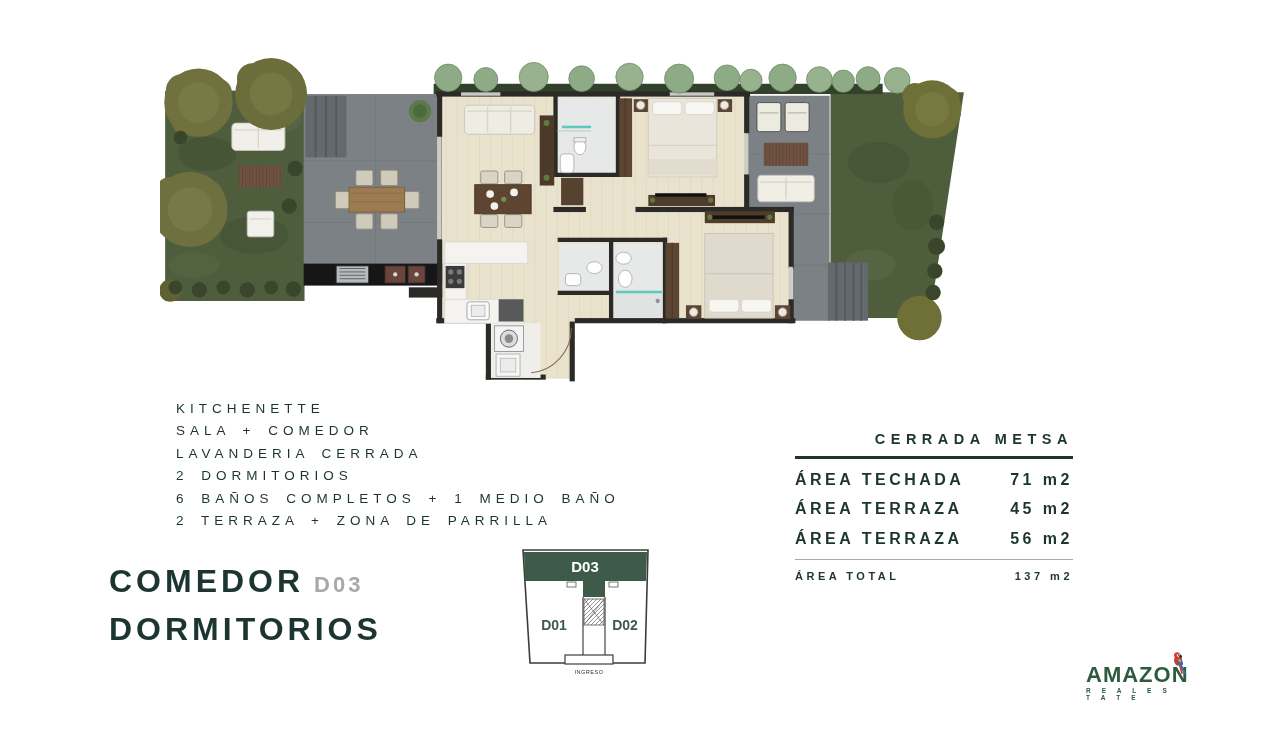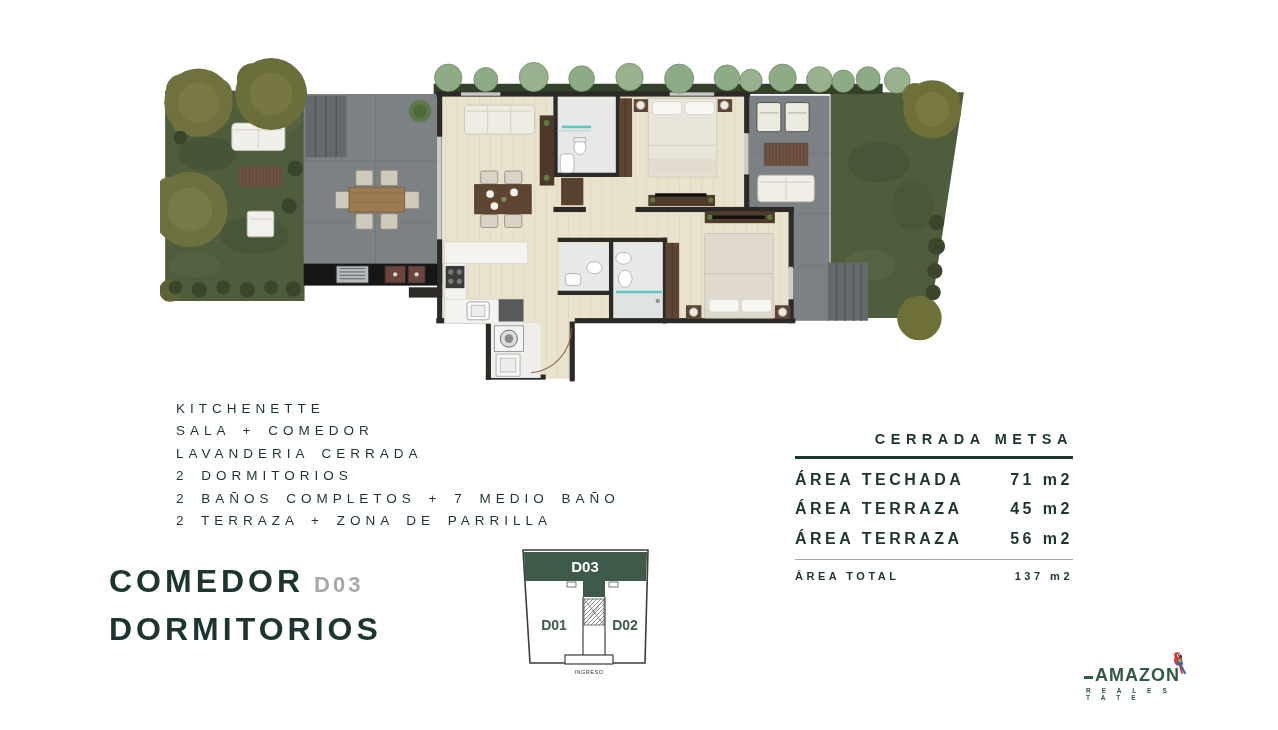--- a/index.html
+++ b/index.html
@@ -30,21 +30,21 @@
   .spec-row{display:flex;justify-content:space-between;font-size:16px;font-weight:700;letter-spacing:3.5px;padding-top:12px;gap:12px;}
   .spec-row.r2{padding-top:11px;}
   .specs-rule-thin{height:1px;background:#a9a9a9;margin-top:11px;}
   .spec-total{display:flex;justify-content:space-between;font-size:11px;font-weight:700;letter-spacing:3.5px;padding-top:10px;}
 
   .disclaimer{position:absolute;left:107px;top:687px;width:780px;font-size:8px;font-weight:600;letter-spacing:0.4px;color:#29443e;white-space:nowrap;}
 
   .logo{position:absolute;left:1084px;top:664px;width:100px;}
   .logo-row{display:flex;align-items:center;position:relative;}
   .logo-dash{width:9px;height:3px;background:var(--logo-green);margin-right:2px;margin-top:4px;}
-  .logo-brand{font-size:18px;font-weight:800;letter-spacing:1px;color:var(--logo-green);line-height:22px;}
+  .logo-brand{font-size:22px;font-weight:800;letter-spacing:1px;color:var(--logo-green);line-height:22px;}
   .logo-parrot{position:absolute;right:-4px;top:-13px;}
   .logo-tagline{font-size:6.5px;font-weight:700;letter-spacing:4.6px;color:var(--logo-green);margin-top:1px;margin-left:2px;}
 </style>
 </head>
 <body>
 
 <div class="canvas">
 
   <svg class="plan-svg" width="945" height="392" viewBox="160 40 1105 432" style="width:945px;height:392px">
     <defs>
@@ -326,21 +326,21 @@
         <circle cx="1064" cy="322" r="9"></circle>
       </g>
     </g>
   </svg>
 
   <ul class="features">
     <li>KITCHENETTE</li>
     <li>SALA + COMEDOR</li>
     <li>LAVANDERIA CERRADA</li>
     <li>2 DORMITORIOS</li>
-    <li>2 BAÑOS COMPLETOS + 7 MEDIO BAÑO</li>
+    <li>6 BAÑOS COMPLETOS + 1 MEDIO BAÑO</li>
     <li>2 TERRAZA + ZONA DE PARRILLA</li>
   </ul>
 
   <div class="title-block">
     <div class="title-line">
       <span>COMEDOR</span><span class="title-unit">D03</span>
     </div>
     <div class="title-line">DORMITORIOS</div>
   </div>
 

